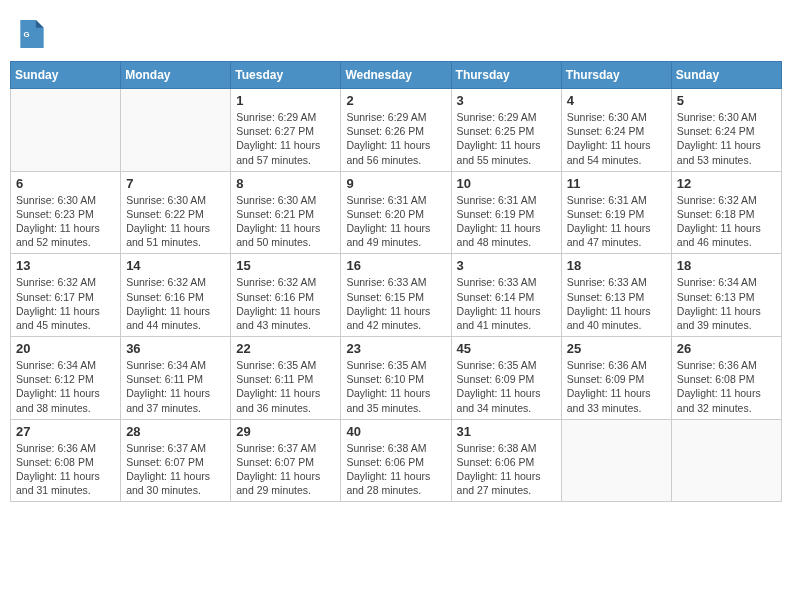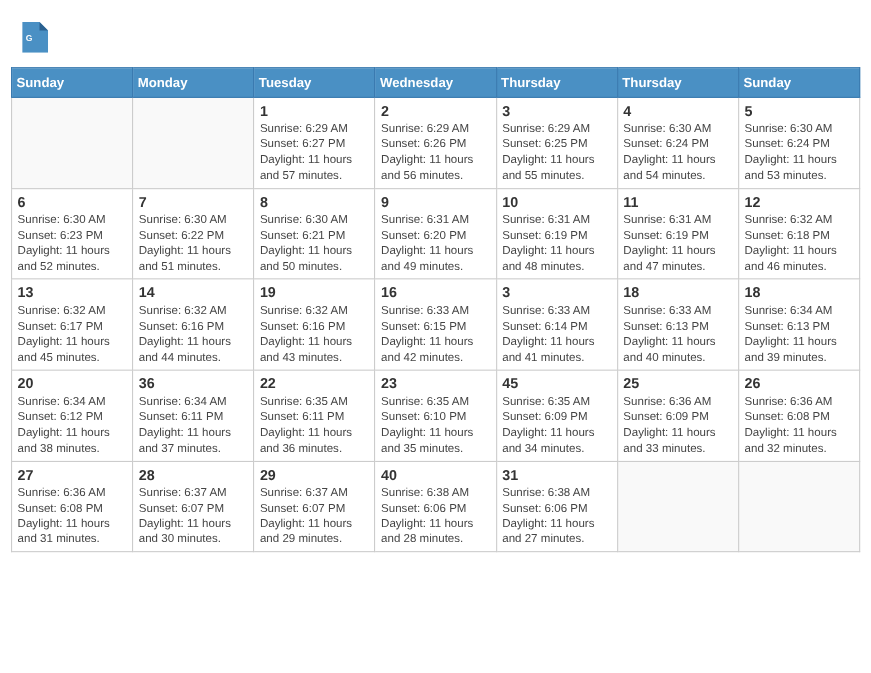--- a/index.html
+++ b/index.html
@@ -168,21 +168,21 @@
       <tr>
         <td>
           <div class="day-num">13</div>
           <div class="day-info">Sunrise: 6:32 AM<br>Sunset: 6:17 PM<br>Daylight: 11 hours and 45 minutes.</div>
         </td>
         <td>
           <div class="day-num">14</div>
           <div class="day-info">Sunrise: 6:32 AM<br>Sunset: 6:16 PM<br>Daylight: 11 hours and 44 minutes.</div>
         </td>
         <td>
-          <div class="day-num">19</div>
+          <div class="day-num">15</div>
           <div class="day-info">Sunrise: 6:32 AM<br>Sunset: 6:16 PM<br>Daylight: 11 hours and 43 minutes.</div>
         </td>
         <td>
           <div class="day-num">16</div>
           <div class="day-info">Sunrise: 6:33 AM<br>Sunset: 6:15 PM<br>Daylight: 11 hours and 42 minutes.</div>
         </td>
         <td>
           <div class="day-num">3</div>
           <div class="day-info">Sunrise: 6:33 AM<br>Sunset: 6:14 PM<br>Daylight: 11 hours and 41 minutes.</div>
         </td>

